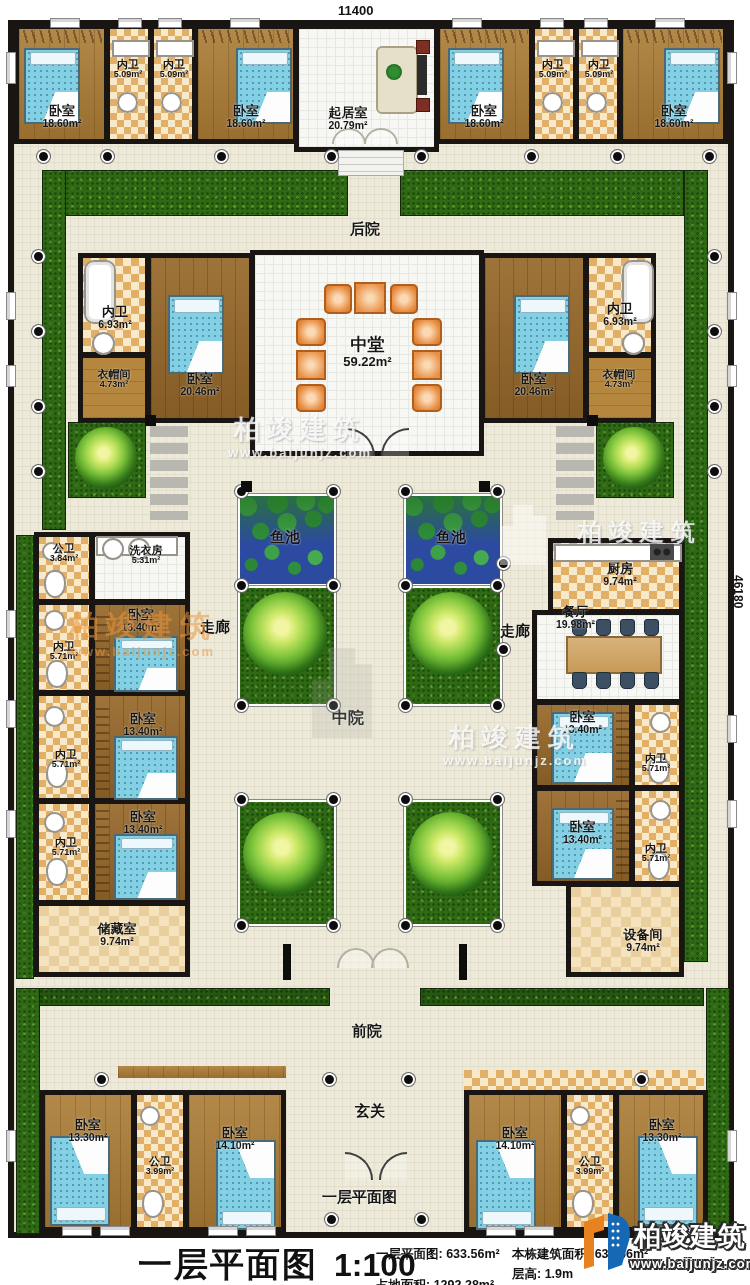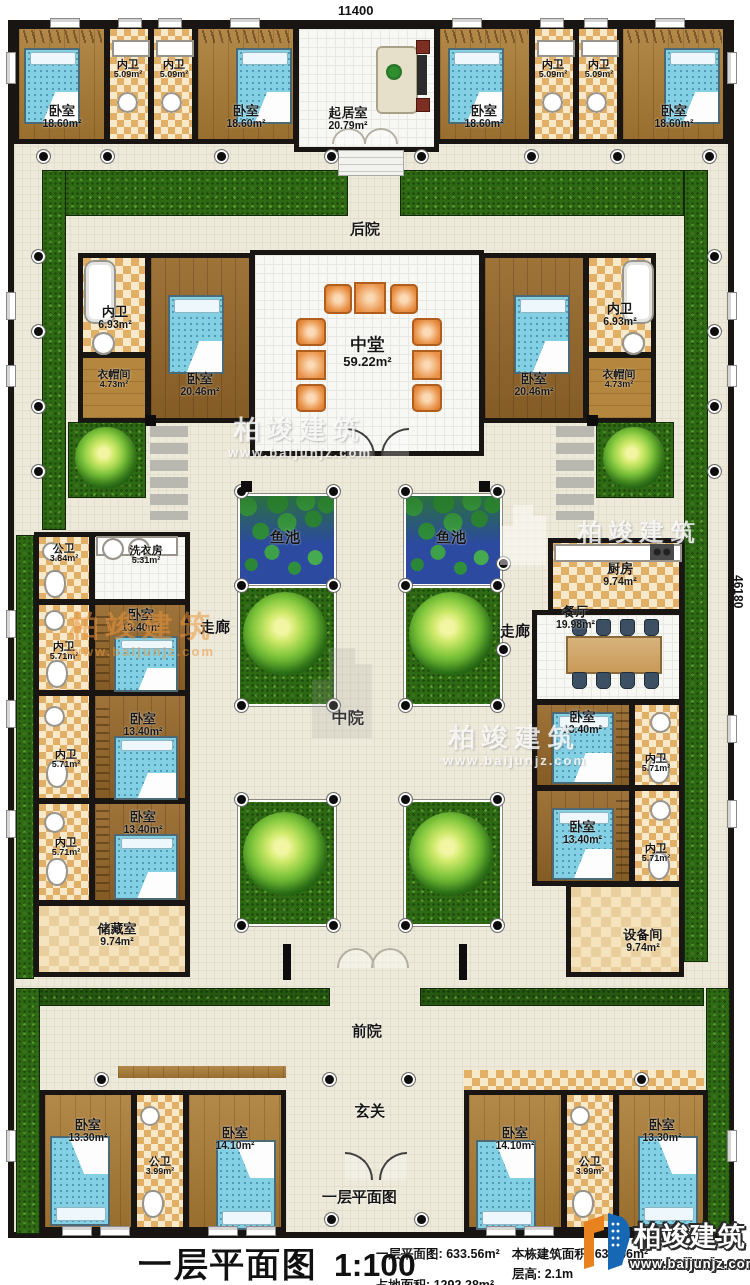--- a/index.html
+++ b/index.html
@@ -482,21 +482,21 @@
       <span class="tMain">一层平面图</span>
       <span class="tScale">1:100</span>
     </div>
     <div class="stat" style="left:376px;top:8px">
       <span>一层平面图:</span> <span>633.56m²</span></div>
     <div class="stat" style="left:376px;top:39px">
       <span>占地面积:</span> <span>1292.28m²</span></div>
     <div class="stat" style="left:512px;top:8px">
       <span>本栋建筑面积:</span> <span>633.56m²</span></div>
     <div class="stat" style="left:512px;top:28px">
-      <span>层高:</span> <span>2.1m</span></div>
+      <span>层高:</span> <span>1.9m</span></div>
   </div>
   <svg class="abs" style="left:580px;top:1210px;z-index:11" width="56" height="64" viewBox="0 0 56 64">
     <path d="M4 12 L24 5 L24 20 L14 23 L14 56 L4 59 Z" fill="#e8821e"></path>
     <path d="M28 3 L42 7 C50 12 52 24 48 34 L42 55 L28 60 Z" fill="#1668b4"></path>
     <g fill="#fff">
         <circle cx="33" cy="14" r="1.5"></circle>
         <circle cx="38" cy="14" r="1.5"></circle>
         <circle cx="33" cy="21" r="1.5"></circle>
         <circle cx="38" cy="21" r="1.5"></circle>
         <circle cx="33" cy="28" r="1.5"></circle>

